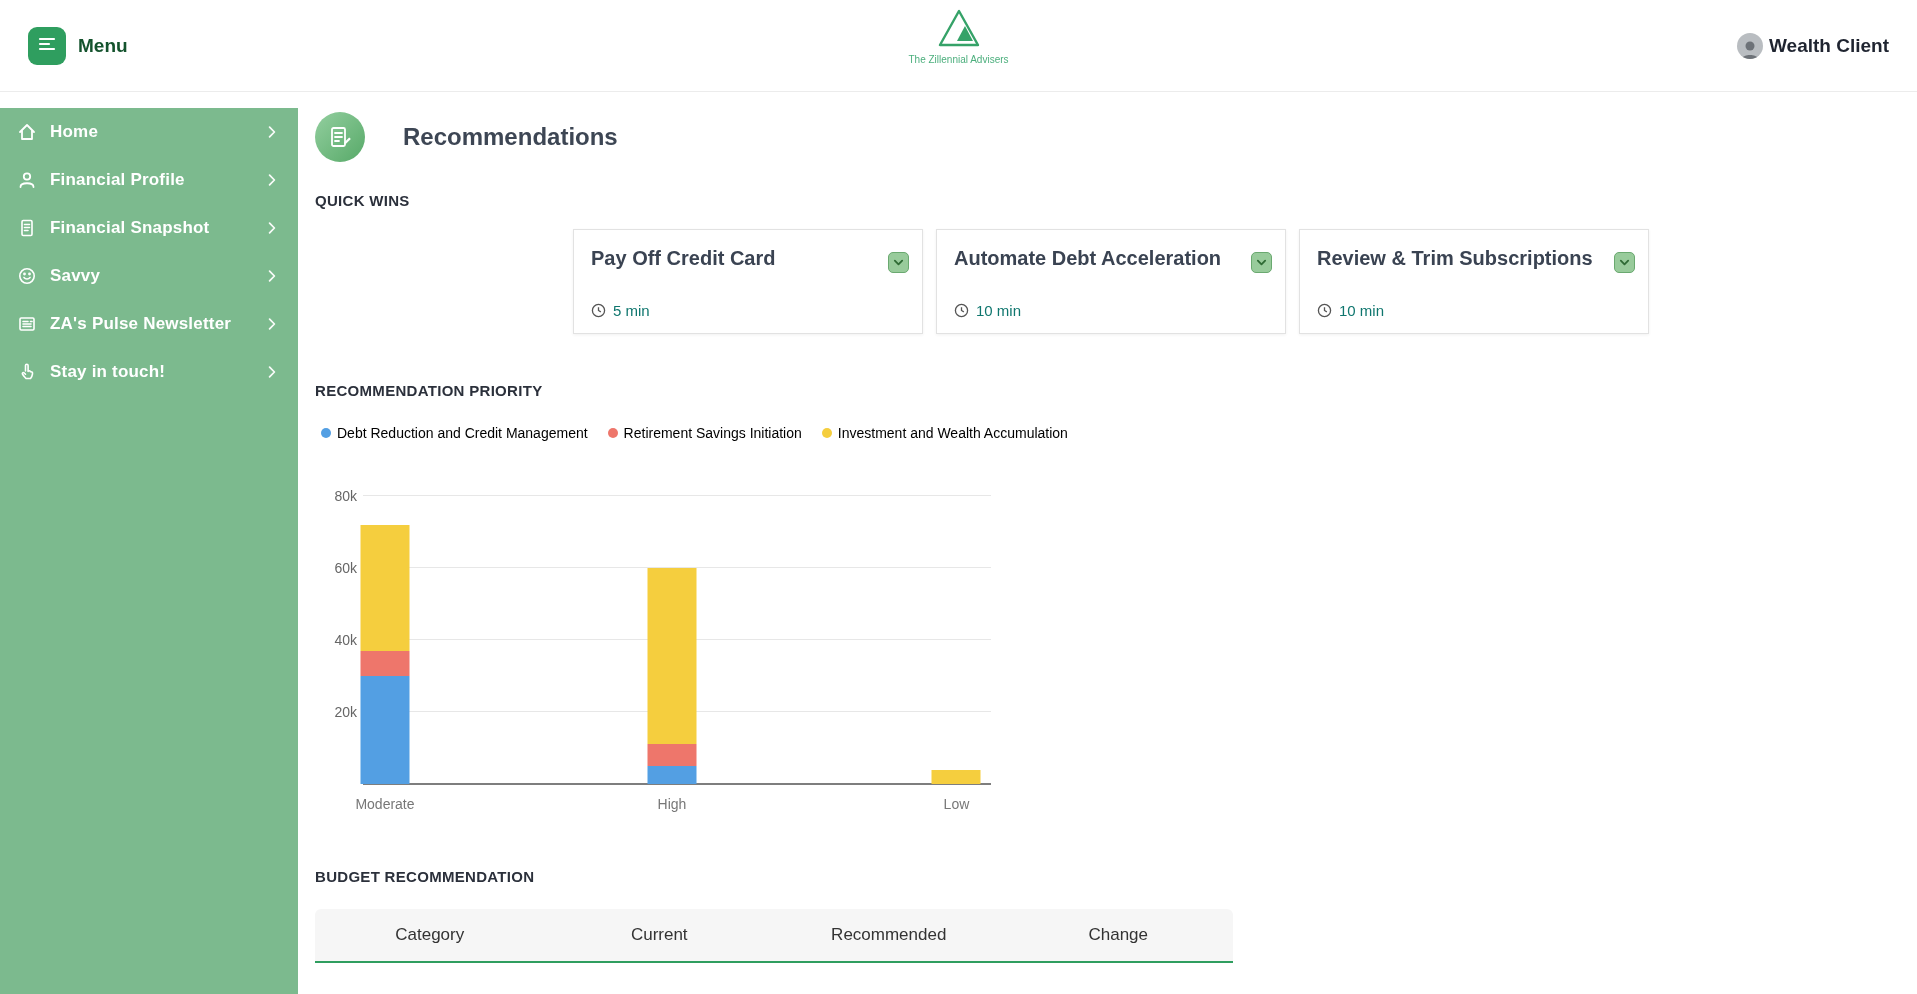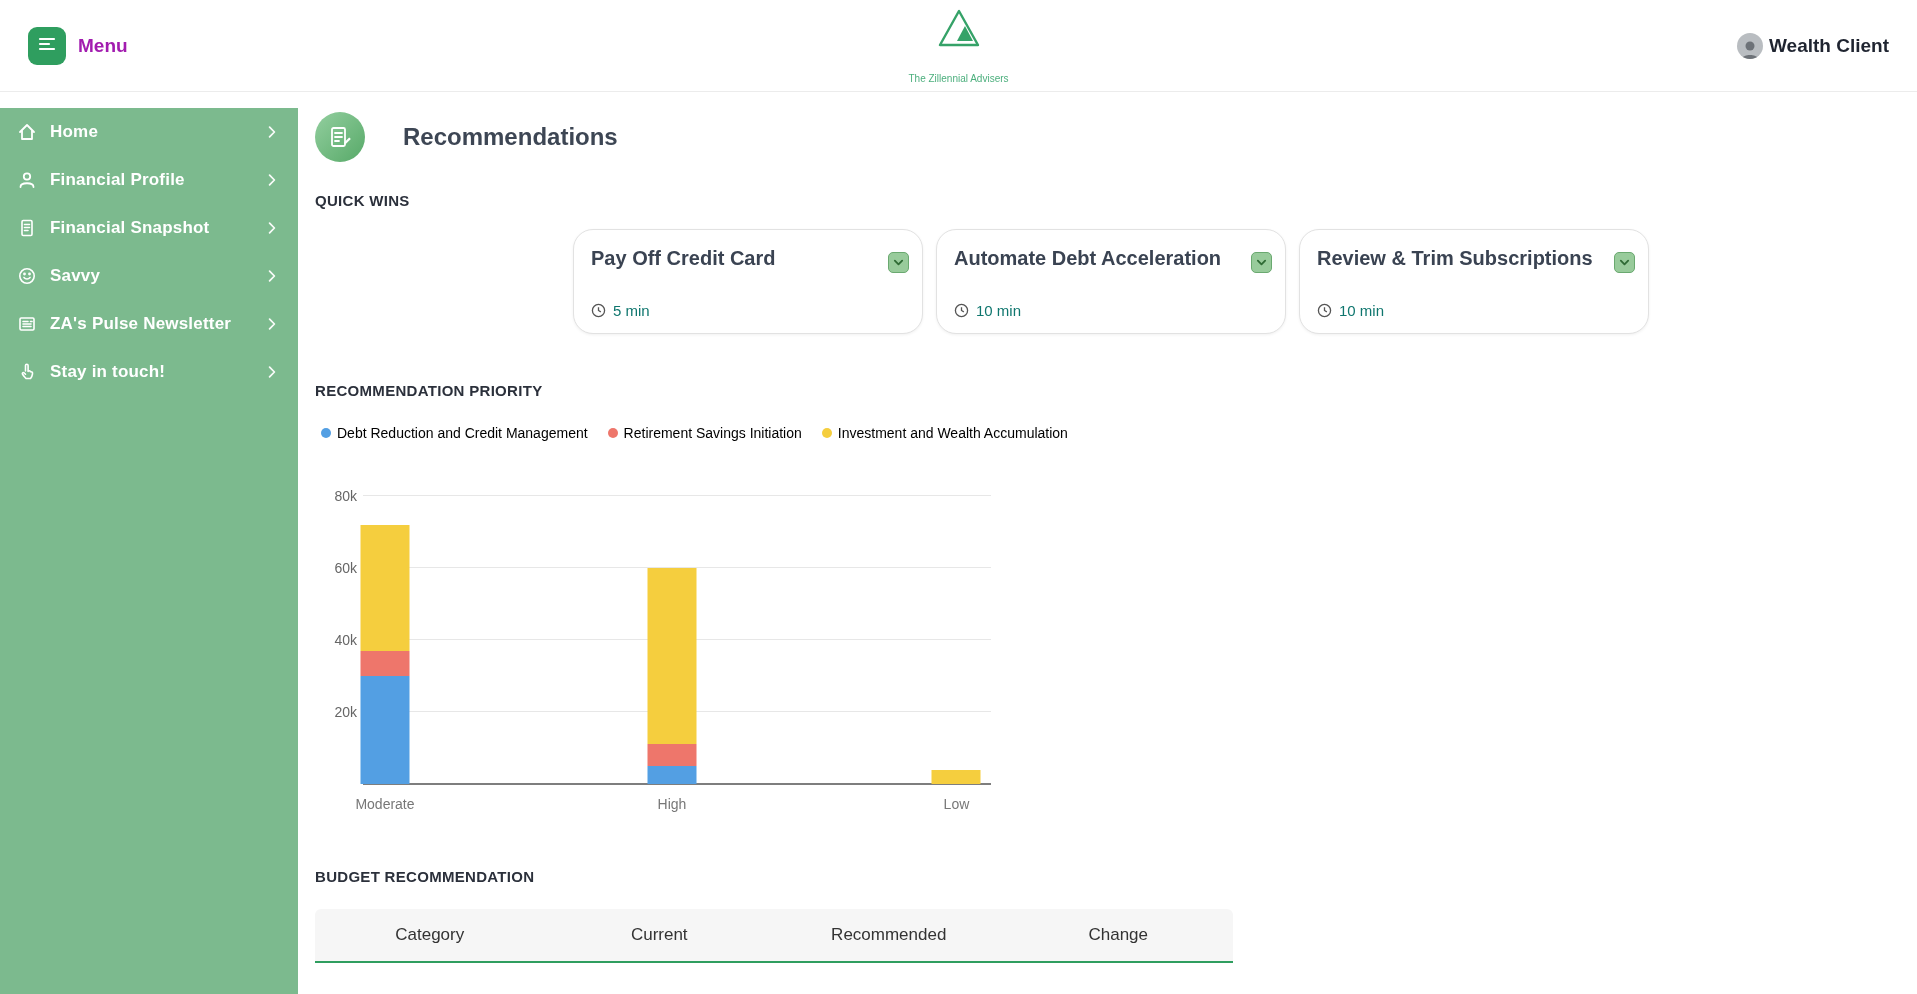--- a/index.html
+++ b/index.html
@@ -7,23 +7,23 @@
     font-family: "Liberation Sans", sans-serif; color: #333; }
 
   .app { width: 1917px; height: 994px; display: flex; flex-direction: column; }
 
   
   header { height: 92px; flex: 0 0 92px; display: flex; align-items: center;
     position: relative; background: #fff; border-bottom: 1px solid #ececec; padding: 0 28px; z-index: 5; }
   .menu-area { display: flex; align-items: center; gap: 12px; }
   .menu-btn { width: 38px; height: 38px; border: none; border-radius: 9px; background: #2f9e5f;
     display: flex; align-items: center; justify-content: center; cursor: pointer; }
-  .menu-label { color: #a21caf; font-size: 19px; font-weight: 600; cursor: pointer; }
+  .menu-label { color: #14532d; font-size: 19px; font-weight: 600; cursor: pointer; }
   .brand { position: absolute; left: 50%; top: 8px; transform: translateX(-50%);
-    display: flex; flex-direction: column; align-items: center; gap: 19px; }
+    display: flex; flex-direction: column; align-items: center; }
   .brand-name { color: #4caf7d; font-size: 10px; margin-top: 2px; }
   .user { margin-left: auto; display: flex; align-items: center; gap: 6px; cursor: pointer; }
   .avatar { width: 26px; height: 26px; border-radius: 50%; background: #b9bdc1; overflow: hidden;
     display: flex; align-items: flex-end; justify-content: center; }
   .user-name { font-size: 19px; font-weight: 700; color: #1f2430; }
 
   
   .body-row { flex: 1; display: flex; min-height: 0; }
 
   
@@ -39,21 +39,21 @@
   .page-title-row { display: flex; align-items: center; gap: 12px; margin-bottom: 30px; }
   .title-icon { width: 50px; height: 50px; border-radius: 50%;
     background: linear-gradient(135deg, #93cf9f, #57a968);
     display: flex; align-items: center; justify-content: center; }
   h1 { font-size: 24px; font-weight: 700; color: #3d4654; margin-left: 26px; }
 
   .section-label { font-size: 15px; font-weight: 700; color: #2b303b; letter-spacing: 0.3px; }
 
   
   .cards { margin: 20px 0 48px 258px; display: flex; gap: 13px; }
-  .card { width: 350px; height: 105px; background: #fff; border: 1px solid #e2e2e2; border-radius: 20px;
+  .card { width: 350px; height: 105px; background: #fff; border: 1px solid #e2e2e2; border-radius: 0;
     box-shadow: 0 1px 3px rgba(0,0,0,0.06); padding: 18px 48px 14px 17px; position: relative;
     display: flex; flex-direction: column; justify-content: space-between; cursor: pointer; }
   .card-title { font-size: 20px; font-weight: 700; color: #3a4352; line-height: 1.08; }
   .expand-btn { position: absolute; right: 13px; top: 22px; width: 21px; height: 21px;
     background: #98cb9b; border: 1px solid #6aa970; border-radius: 5px; cursor: pointer;
     display: flex; align-items: center; justify-content: center; padding: 0; }
   .duration { display: flex; align-items: center; gap: 7px; color: #0f766e; font-size: 15px; }
 
   
   .chart-block { margin-top: 47px; }

